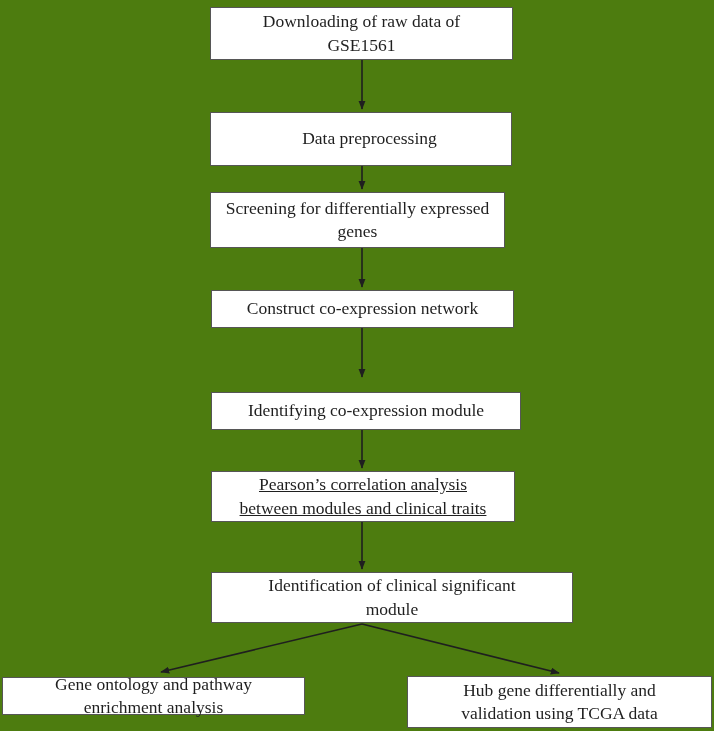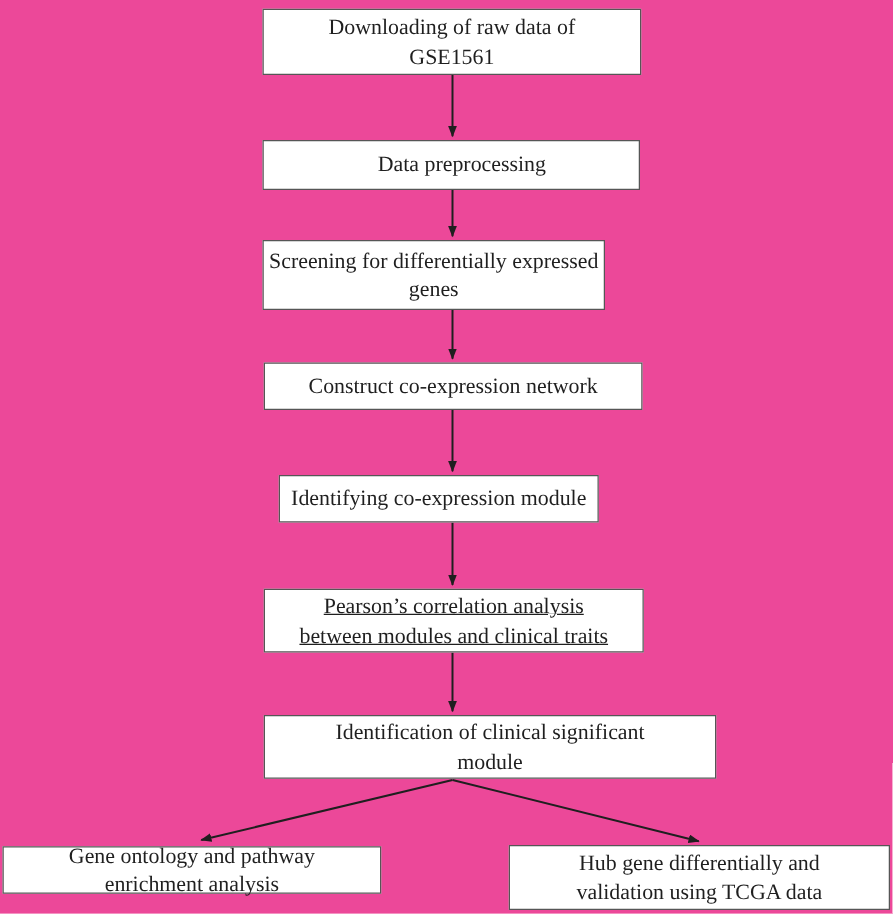--- a/index.html
+++ b/index.html
@@ -4,45 +4,45 @@
 <style>
   html, body {
     margin: 0;
     padding: 0;
     background: #ffffff;
   }
   .canvas {
     position: relative;
     width: 714px;
     height: 731px;
-    background: #ec4899;
+    background: #4d7c0f;
     font-family: "Liberation Serif", "DejaVu Serif", serif;
     color: #1f1f1f;
     overflow: hidden;
   }
   .node {
     position: absolute;
     box-sizing: border-box;
     border: 1px solid #565656;
     background: #ffffff;
     display: flex;
     align-items: center;
     justify-content: center;
     text-align: center;
     font-size: 17.5px;
     line-height: 1.32;
     white-space: pre-line;
     padding: 1px 4px;
   }
   
   #n1 { left: 210px; top: 7px;   width: 303px; height: 53px; }
-  #n2 { left: 210px; top: 112px; width: 302px; height: 40px; padding-left: 21px; }
-  #n3 { left: 210px; top: 192px; width: 274px; height: 56px; }
+  #n2 { left: 210px; top: 112px; width: 302px; height: 54px; padding-left: 21px; }
+  #n3 { left: 210px; top: 192px; width: 295px; height: 56px; }
   #n4 { left: 211px; top: 290px; width: 303px; height: 38px; }
-  #n5 { left: 211px; top: 380px; width: 256px; height: 38px; margin-left: 12px; }
+  #n5 { left: 211px; top: 392px; width: 310px; height: 38px; }
   #n6 { left: 211px; top: 471px; width: 304px; height: 51px; text-decoration: underline; }
   #n7 { left: 211px; top: 572px; width: 362px; height: 51px; }
   
   #n8 { left: 2px;   top: 677px; width: 303px; height: 38px; }
   #n9 { left: 407px; top: 676px; width: 305px; height: 52px; }
 
   svg.arrows {
     position: absolute;
     left: 0;
     top: 0;

